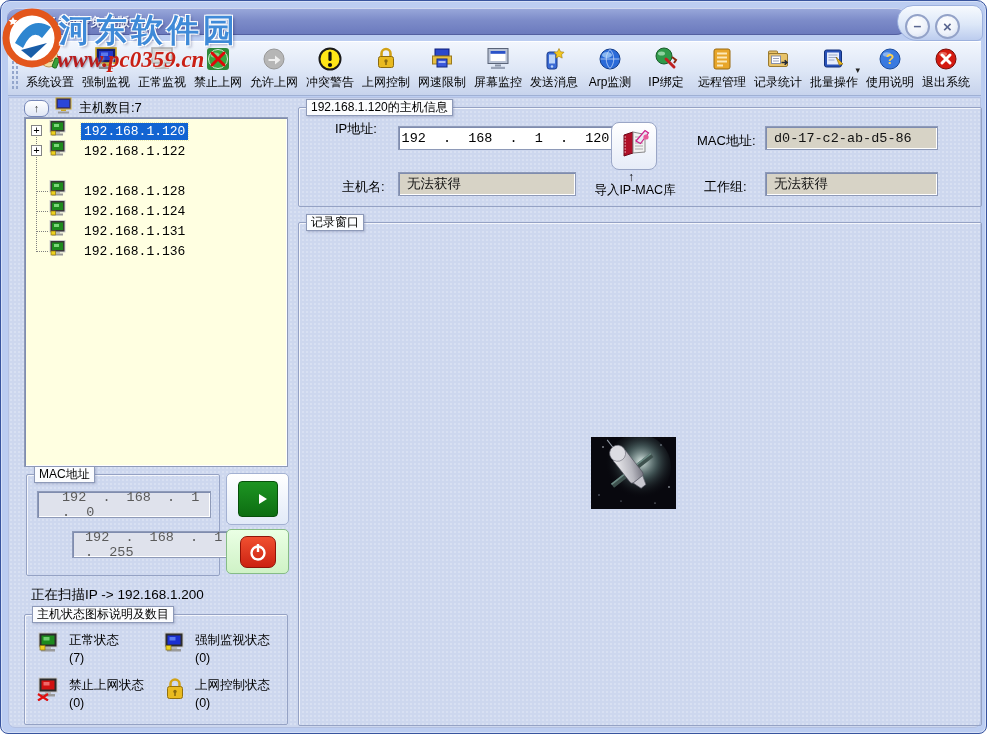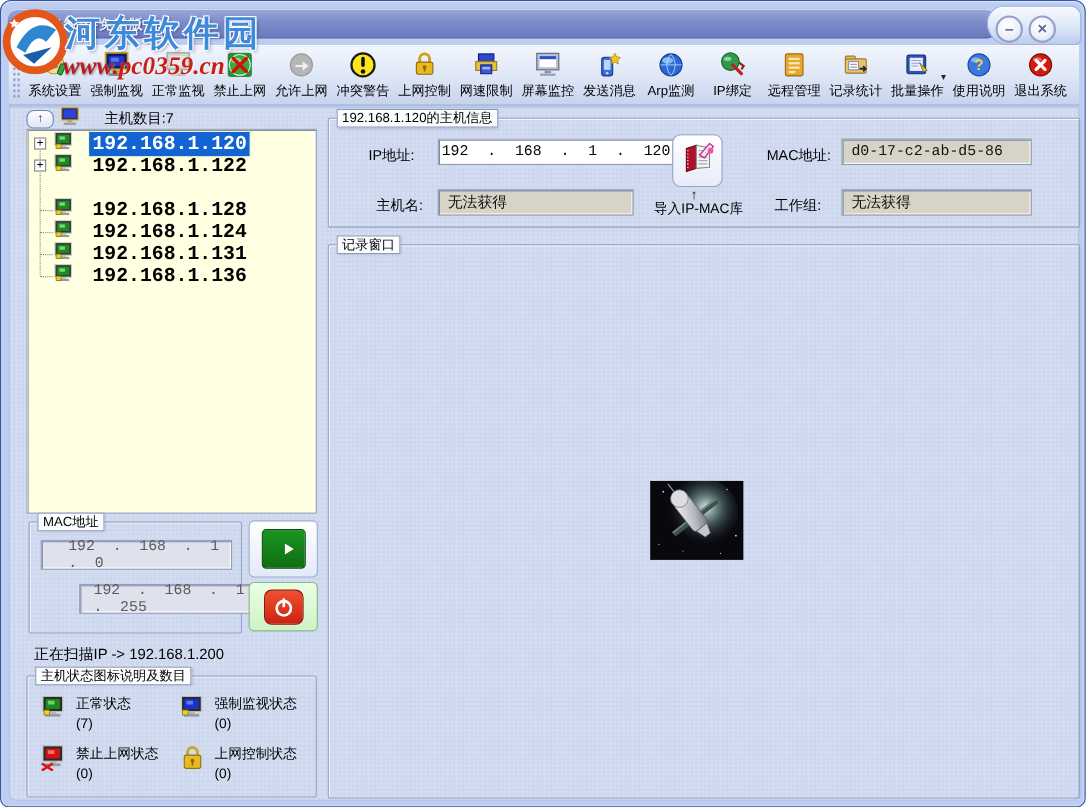--- a/index.html
+++ b/index.html
@@ -49,30 +49,30 @@
   .field { position:absolute; font-size:13.5px; display:flex; align-items:center; border:1px solid #8e9ab8; }
   .gray { background:#d7d3c6; color:#111; padding-left:8px; }
   .white { background:#ffffff; color:#000; justify-content:center; word-spacing:9px; font-family:"Liberation Mono","DejaVu Sans Mono",monospace; }
 
   .flabel { position:absolute; font-size:13px; color:#000; white-space:nowrap; }
 
   
   #hostcount { position:absolute; left:15px; top:1px; height:18px; display:flex; align-items:center; gap:6px; }
   #upbtn { width:25px; height:17px; border:1px solid #7687b8; border-radius:7px;
       background:linear-gradient(180deg,#ffffff,#dfe6f5); font-size:11px; text-align:center; line-height:15px; color:#333; }
-  #hostcount .txt { font-size:13px; color:#000;margin-left:16px; }
+  #hostcount .txt { font-size:13px; color:#000; }
 
   #tree { position:absolute; left:15px; top:19px; width:264px; height:350px; background:#ffffe1; border:1px solid #8e9ab8; overflow:hidden; }
   #treeline { position:absolute; left:11px; top:10px; height:122px; border-left:1px dotted #808080; }
   .trow { position:absolute; left:0; height:20px; display:flex; align-items:center; }
   .expand { width:11px; height:11px; border:1px solid #848484; background:#fff; font-size:10px; line-height:9px; text-align:center;
       color:#000; position:absolute; left:6px; font-family:"DejaVu Sans Mono",monospace; }
   .stub { position:absolute; left:11px; width:12px; border-top:1px dotted #808080; }
   .tico { position:absolute; left:24px; }
-  .tip  { position:absolute; left:56px; font-size:18px; font-family:"Liberation Mono","DejaVu Sans Mono",monospace; color:#000; padding:1px 3px;font-weight:bold; }
+  .tip  { position:absolute; left:56px; font-size:13px; font-family:"Liberation Mono","DejaVu Sans Mono",monospace; color:#000; padding:1px 3px; }
   .tip.sel { background:#1264d2; color:#fff; outline:1px dotted #e8e8b0; }
 
   #ipgroup { left:17px; top:376px; width:194px; height:102px; }
   #ipstart { left:10px; top:16px; width:174px; height:27px; background:#dfe2ec; color:#5a5a5a; justify-content:flex-start; padding-left:24px; }
   #ipend   { left:10px; top:56px; width:174px; height:27px; background:#dfe2ec; color:#5a5a5a; justify-content:flex-start; padding-left:12px; }
 
   #scanbtn { position:absolute; left:217px; top:375px; width:63px; height:52px; border:1px solid #a3b1d2; border-radius:5px;
       background:linear-gradient(180deg,#ffffff,#e2eaf8); display:flex; align-items:center; justify-content:center; }
   #scanbtn .sq { width:40px; height:36px; border-radius:4px; background:linear-gradient(180deg,#1d9422,#0d6e12); border:1px solid #07510b;
       display:flex; align-items:center; justify-content:center; }
@@ -510,21 +510,21 @@
         <span class="txts">
             <span class="lname">上网控制状态</span>
             <span class="lcount">(0)</span>
           </span>
       </div>
     </div>
 
     <div id="hostinfo" class="group">
       <span class="gtitle">192.168.1.120的主机信息</span>
 
-      <span class="flabel" style="left:36px;top:24px">IP地址:</span>
+      <span class="flabel" style="left:36px;top:12px">IP地址:</span>
       <div class="field white sunken" style="left:99px;top:18px;width:215px;height:24px">192 . 168 . 1 . 120</div>
 
       <div id="importbtn">
         <span>
           <svg width="32" height="34" viewBox="0 0 32 34">
               <path d="M6 8 L15 5 L15 26 L6 29 Z" fill="#b01028" stroke="#6a0818"></path>
               <path d="M6.5 10 h1.5 M6.5 13 h1.5 M6.5 16 h1.5 M6.5 19 h1.5 M6.5 22 h1.5 M6.5 25 h1.5" stroke="#f0c0c8" stroke-width="1"></path>
               <path d="M15 5 L27 7.5 L27 25 L15 26 Z" fill="#f2f2f2" stroke="#888"></path>
               <path d="M17 10 h8 M17 13 h8 M17 16 h8 M17 19 h8 M17 22 h8" stroke="#aaa" stroke-width="1"></path>
               <path d="M18 14 L27 3.5 l3.5 2.5 -8 10.5 z" fill="#e8e8f2" stroke="#d0208a" stroke-width="1.2"></path>

